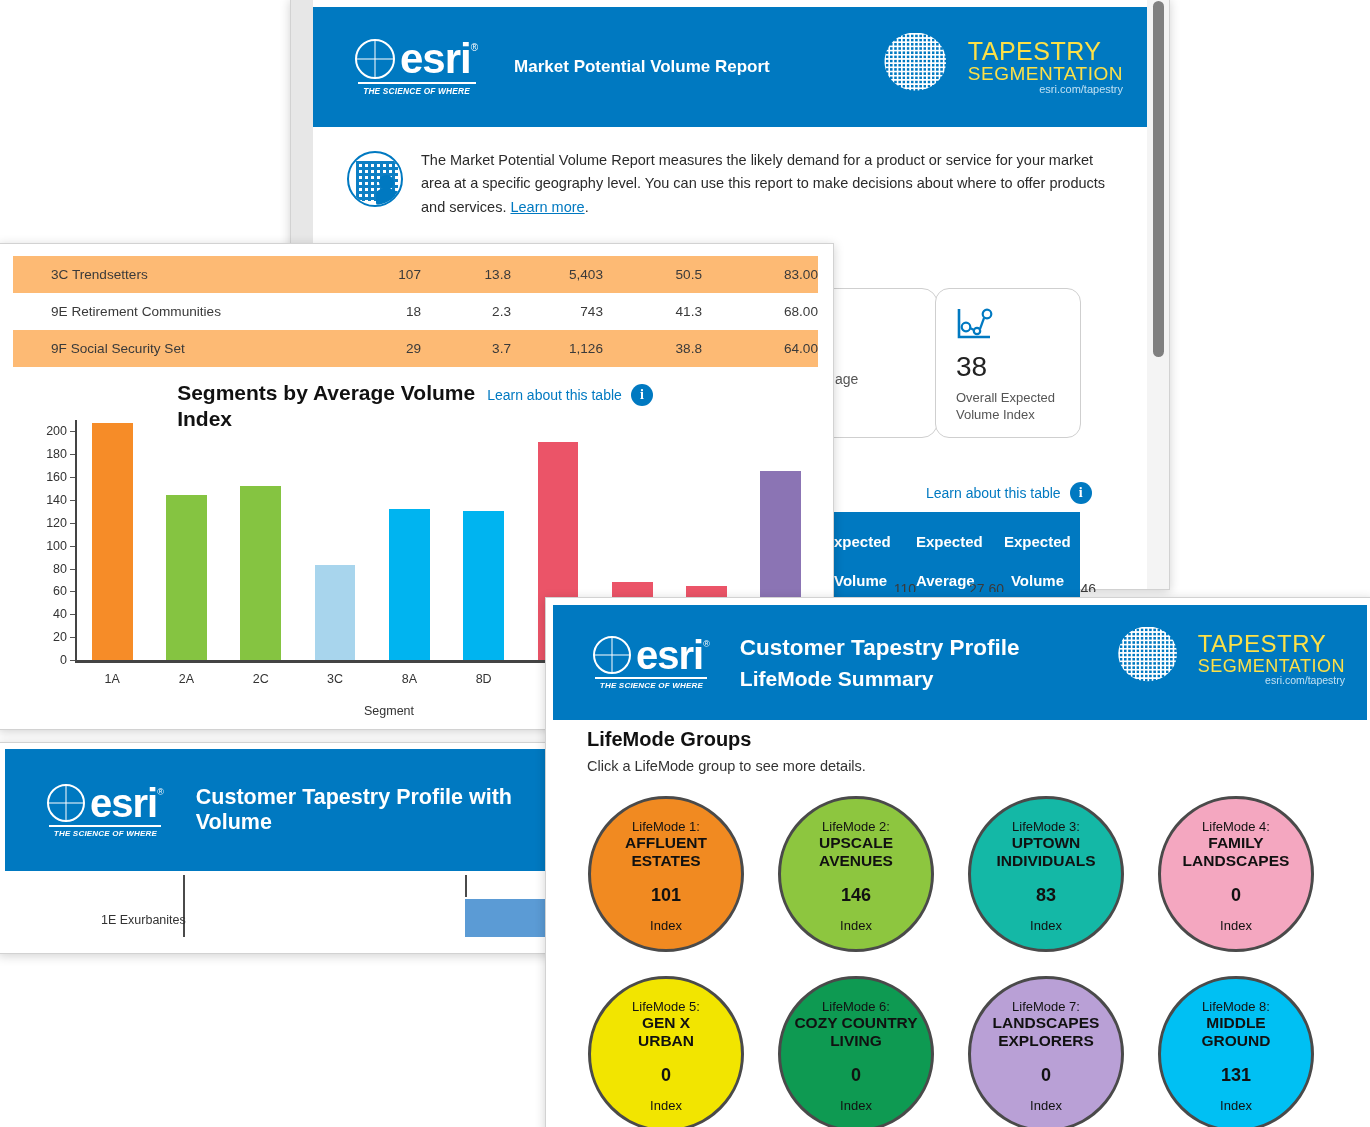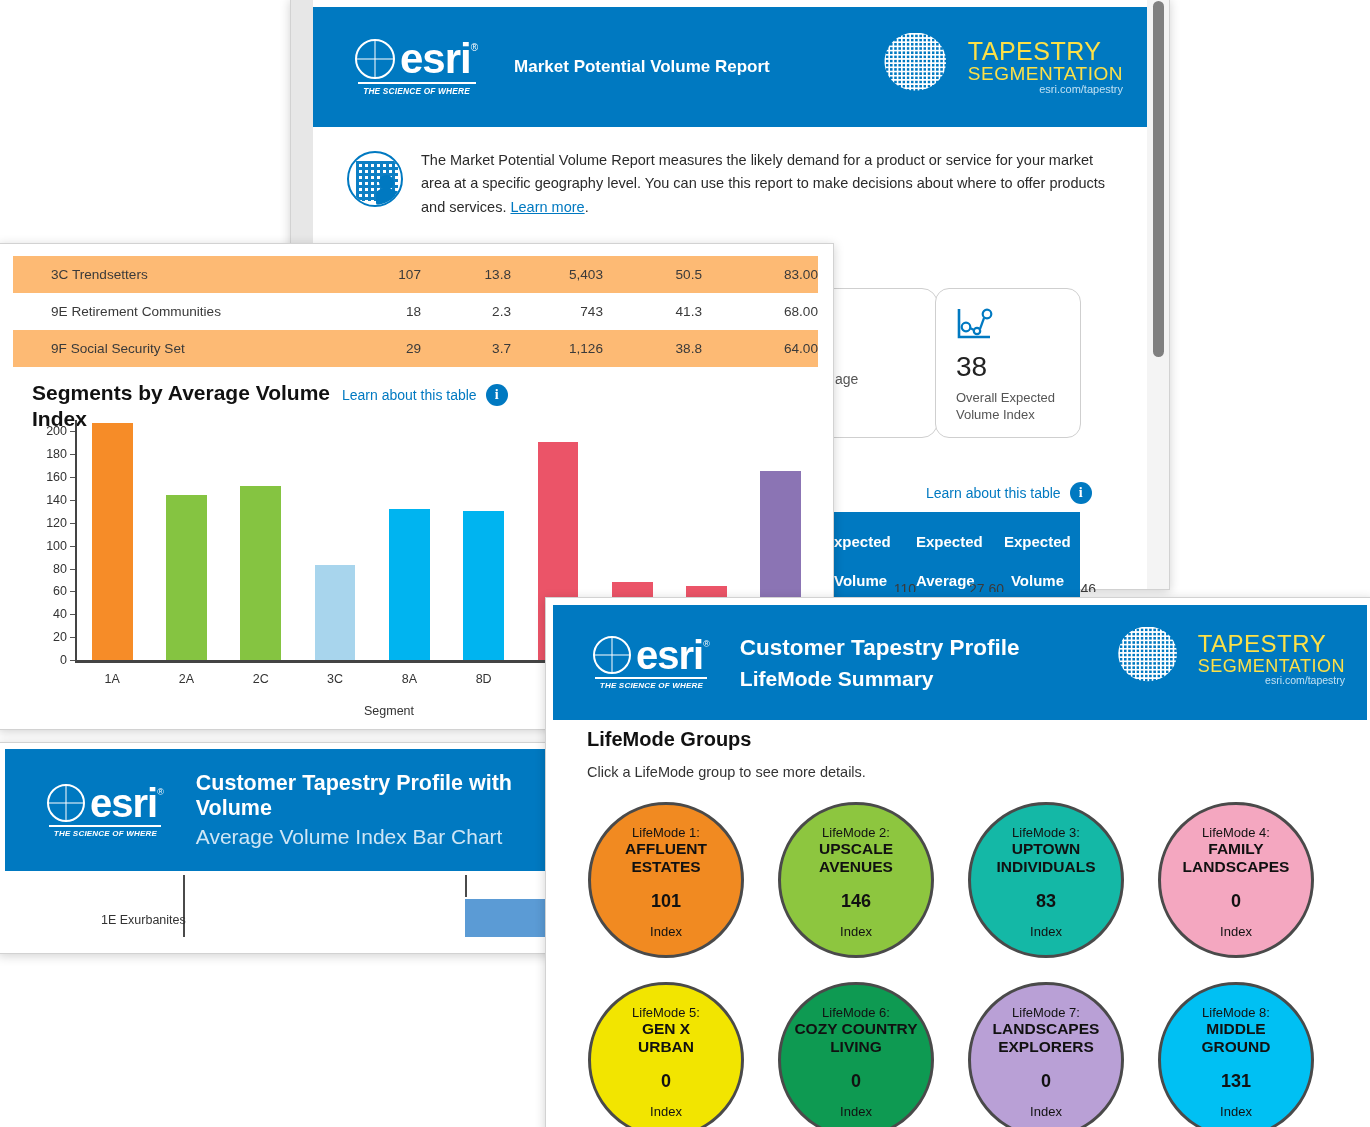--- a/index.html
+++ b/index.html
@@ -73,21 +73,21 @@
   .intro-text { font-size:14.5px; color:#2b2b2b; line-height:1.62; }
   .intro-text a { color:#0079C1; }
 
   
   .trow { display:flex; align-items:center; height:37px; font-size:13.6px; color:#3a3a3a; }
   .trow.alt { background:#fdba74; }
   .tname { padding-left:38px; width:330px; }
   .tnum  { text-align:right; }
 
   
-  .sec-head { display:flex; align-items:flex-start; justify-content:flex-start; padding:10px 20px 0 33px;gap:12px; }
+  .sec-head { display:flex; align-items:flex-start; justify-content:center; padding:10px 20px 0 33px;gap:12px; }
   .sec-title { font-size:21px; font-weight:bold; color:#111; line-height:1.25; }
   .learn { display:flex; align-items:center; gap:9px; color:#0079C1; font-size:14px; padding-top:4px; }
   .ibadge { width:22px; height:22px; border-radius:50%; background:#0079C1; color:#fff;
             font-weight:bold; font-size:14px; display:flex; align-items:center; justify-content:center;
             font-family:"Liberation Serif", serif; }
 
   
   .chart-wrap { position:relative; }
   .ytick { position:absolute; right:0; font-size:12.5px; color:#333; text-align:right; transform:translateY(-50%); }
   .ytickmark { position:absolute; height:1px; background:#555; }
@@ -320,21 +320,20 @@
         <div class="row">
           <span class="globe" style="width:38px;height:38px;"></span>
           <span class="esri-word" style="font-size:40px;margin-left:5px;">esri</span>
           <span style="color:#fff;font-size:9px;align-self:flex-start;margin-top:4px;">®</span>
         </div>
         <div class="esri-rule" style="width:112px;"></div>
         <div class="esri-tag" style="font-size:8px;">THE SCIENCE OF WHERE</div>
       </div>
       <div style="margin-left:32px;">
         <div class="banner-title" style="font-size:21.5px;">Customer Tapestry Profile with Volume</div>
-        <div class="banner-sub" style="font-size:21px;margin-top:4px;">Average Volume Index Bar Chart</div>
       </div>
     </div>
 
     <div style="position:absolute;left:6px;top:132px;width:554px;height:78px;background:#fff;">
       <div style="position:absolute;left:178px;top:0;width:1.6px;height:62px;background:#4a4a4a;"></div>
       <div style="position:absolute;left:460px;top:0;width:1.6px;height:22px;background:#4a4a4a;"></div>
       <div style="position:absolute;left:460px;top:24px;width:120px;height:38px;background:#5B9BD5;"></div>
       <div style="position:absolute;left:96px;top:38px;font-size:12.5px;color:#333;">1E Exurbanites</div>
     </div>
   </div>
@@ -364,21 +363,21 @@
         <div style="margin-left:4px;">
           <div class="tap-text tap-1" style="font-size:24px;">TAPESTRY</div>
           <div class="tap-text tap-2" style="font-size:18px;">SEGMENTATION</div>
           <div class="tap-text tap-3" style="font-size:10.5px;text-align:right;">esri.com/tapestry</div>
         </div>
       </div>
     </div>
 
     <div style="position:absolute;left:7px;top:130px;width:814px;">
       <div style="font-size:20px;font-weight:bold;color:#111;padding-left:34px;">LifeMode Groups</div>
-      <div style="font-size:14.5px;color:#333;padding-left:34px;margin-top:13px;">Click a LifeMode group to see more details.</div>
+      <div style="font-size:14.5px;color:#333;padding-left:34px;margin-top:7px;">Click a LifeMode group to see more details.</div>
 
       <div class="lm-grid" id="lm-grid" style="margin-top:22px;">
           <div class="lm-cell">
             <div class="lm-circle" style="background: rgb(241, 138, 33);">
               <div class="lm-kicker">LifeMode 1:</div>
               <div class="lm-name">AFFLUENT</div>
               <div class="lm-name">ESTATES</div>
               <div class="lm-index">101</div>
               <div class="lm-cap">Index</div>
             </div>

